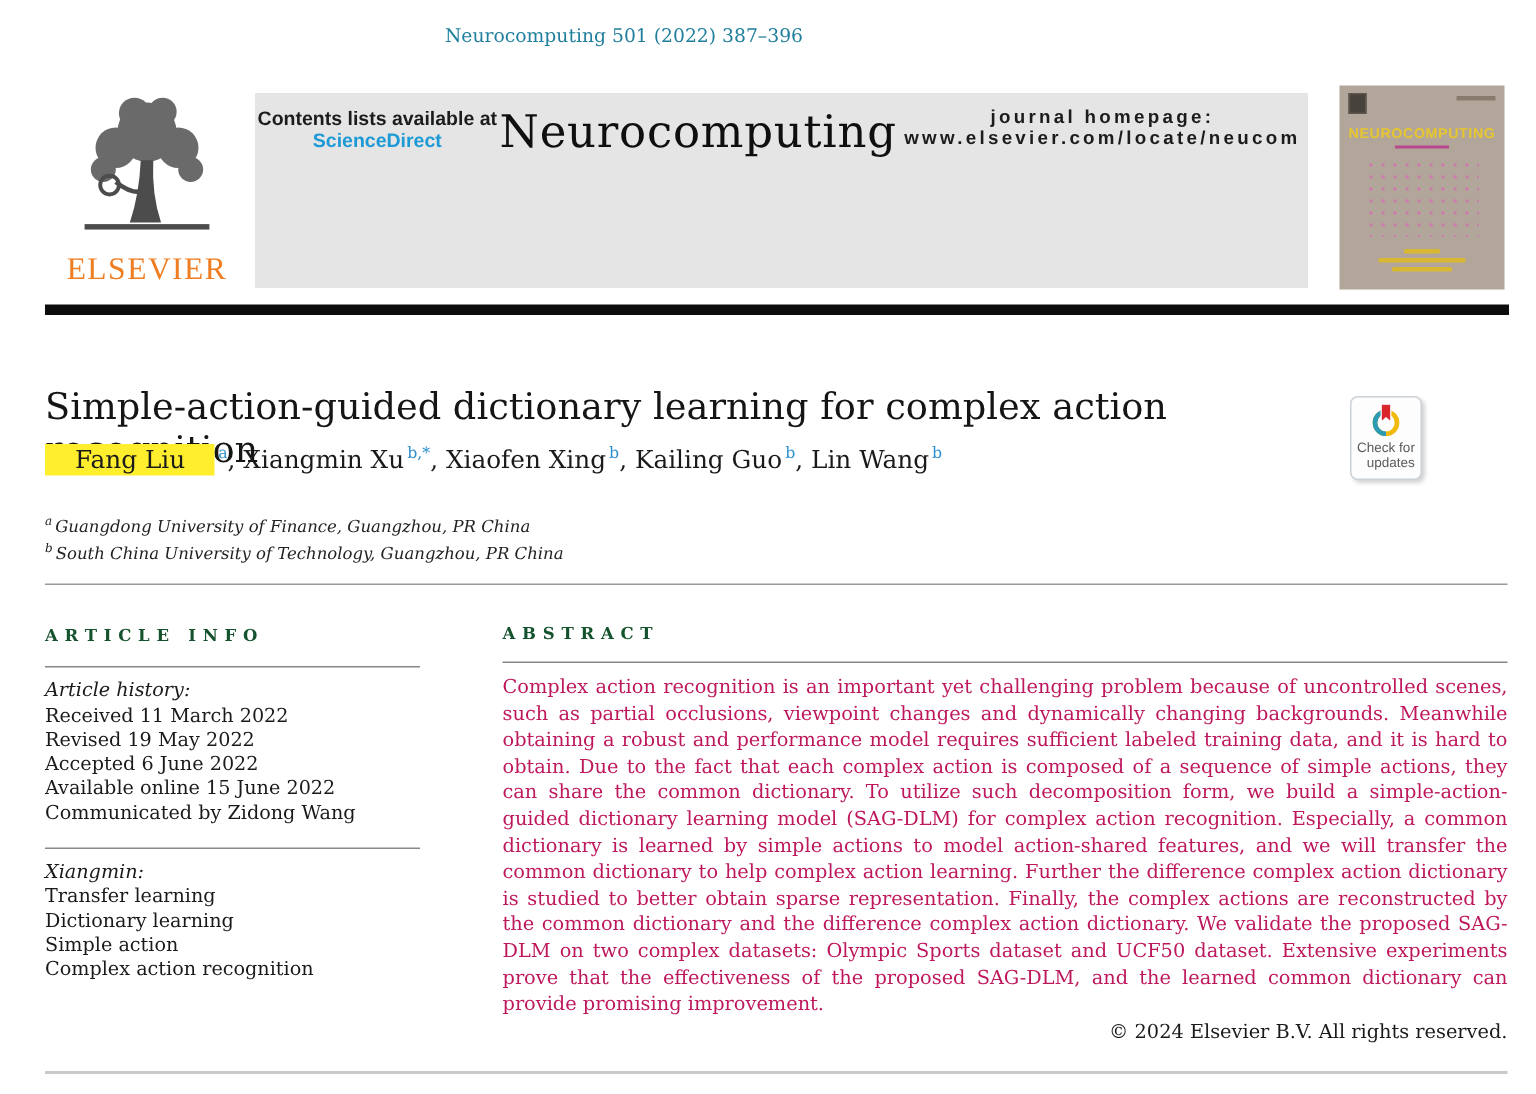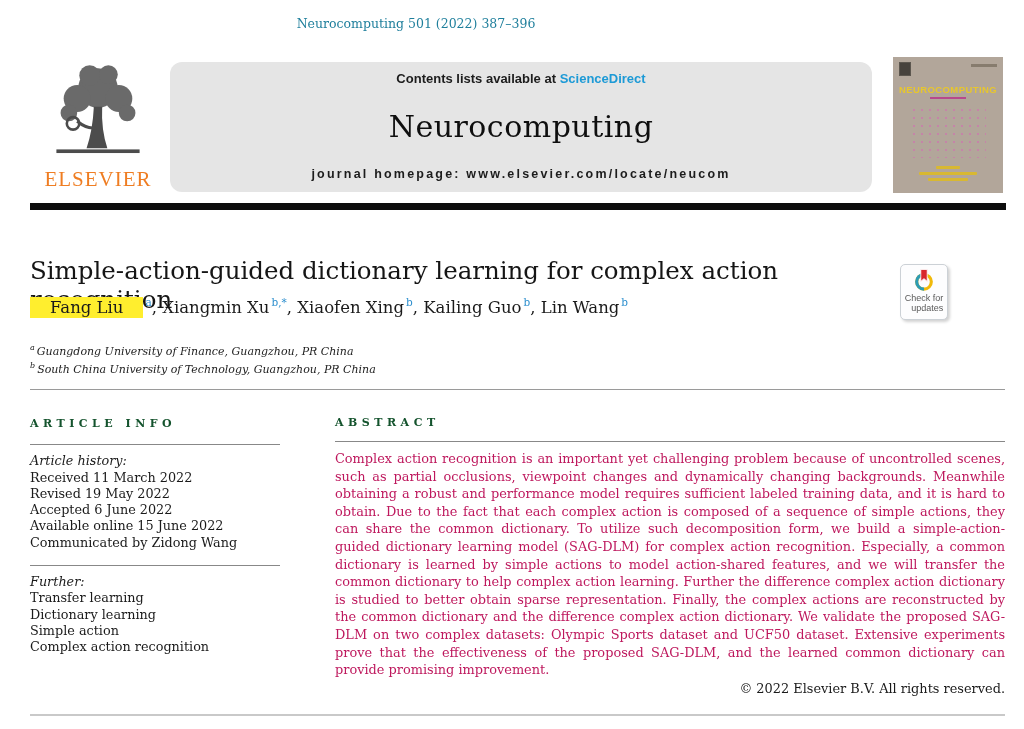--- a/index.html
+++ b/index.html
@@ -10,22 +10,22 @@
   
   .citation{top:16px;left:0;width:832px;text-align:center;
             font-size:12.5px;color:#1f7f9c;}
 
   
   .logo-block{left:30px;top:60px;width:136px;height:134px;text-align:center;}
   .logo-tree{display:block;margin:0 auto;}
   .elsevier-word{font-family:"Liberation Serif", serif;font-size:21px;color:#ef7d22;
                  letter-spacing:1px;margin-top:1px;}
   .banner{left:170px;top:62px;width:702px;height:130px;background:#e5e5e5;
-          display:flex;flex-direction:column;justify-content:space-between;
-          text-align:center;padding:9px 0 11px 0;box-sizing:border-box;border-radius:12px;}
+          display:flex;flex-direction:row;justify-content:space-between;
+          text-align:center;padding:9px 0 11px 0;box-sizing:border-box;}
   .contents-line{font-family:"Liberation Sans", sans-serif;font-size:13px;
                  font-weight:700;color:#1c1c1c;}
   .sciencedirect{color:#1d9ad6;cursor:pointer;}
   .journal-title{font-size:30px;color:#0f0f0f;letter-spacing:0.5px;}
   .homepage-line{font-family:"Liberation Sans", sans-serif;font-size:12.5px;
                  font-weight:700;letter-spacing:2.2px;color:#1c1c1c;}
 
   
   .cover{left:893px;top:57px;width:110px;height:136px;background:#b2a69a;
          box-sizing:border-box;padding:5px 6px;cursor:pointer;}
@@ -149,27 +149,27 @@
 <div class="abs leftcol">
   <div class="sec-heading">ARTICLE INFO</div>
   <div class="col-rule"></div>
   <div class="it">Article history:</div>
   <div>Received 11 March 2022</div>
   <div>Revised 19 May 2022</div>
   <div>Accepted 6 June 2022</div>
   <div>Available online 15 June 2022</div>
   <div>Communicated by Zidong Wang</div>
   <div class="mid-rule"></div>
-  <div class="it">Further:</div>
+  <div class="it">Xiangmin:</div>
   <div>Transfer learning</div>
   <div>Dictionary learning</div>
   <div>Simple action</div>
   <div>Complex action recognition</div>
 </div>
 
 <div class="abs rightcol">
   <div class="sec-heading">ABSTRACT</div>
   <div class="col-rule"></div>
   <div class="abstract-text">Complex action recognition is an important yet challenging problem because of uncontrolled scenes, such as partial occlusions, viewpoint changes and dynamically changing backgrounds. Meanwhile obtaining a robust and performance model requires sufficient labeled training data, and it is hard to obtain. Due to the fact that each complex action is composed of a sequence of simple actions, they can share the common dictionary. To utilize such decomposition form, we build a simple-action-guided dictionary learning model (SAG-DLM) for complex action recognition. Especially, a common dictionary is learned by simple actions to model action-shared features, and we will transfer the common dictionary to help complex action learning. Further the difference complex action dictionary is studied to better obtain sparse representation. Finally, the complex actions are reconstructed by the common dictionary and the difference complex action dictionary. We validate the proposed SAG-DLM on two complex datasets: Olympic Sports dataset and UCF50 dataset. Extensive experiments prove that the effectiveness of the proposed SAG-DLM, and the learned common dictionary can provide promising improvement.</div>
-  <div class="copyright">© 2022 Elsevier B.V. All rights reserved.</div>
+  <div class="copyright">© 2024 Elsevier B.V. All rights reserved.</div>
 </div>
 
 <div class="abs bottom-rule"></div>
 
 </body></html>

